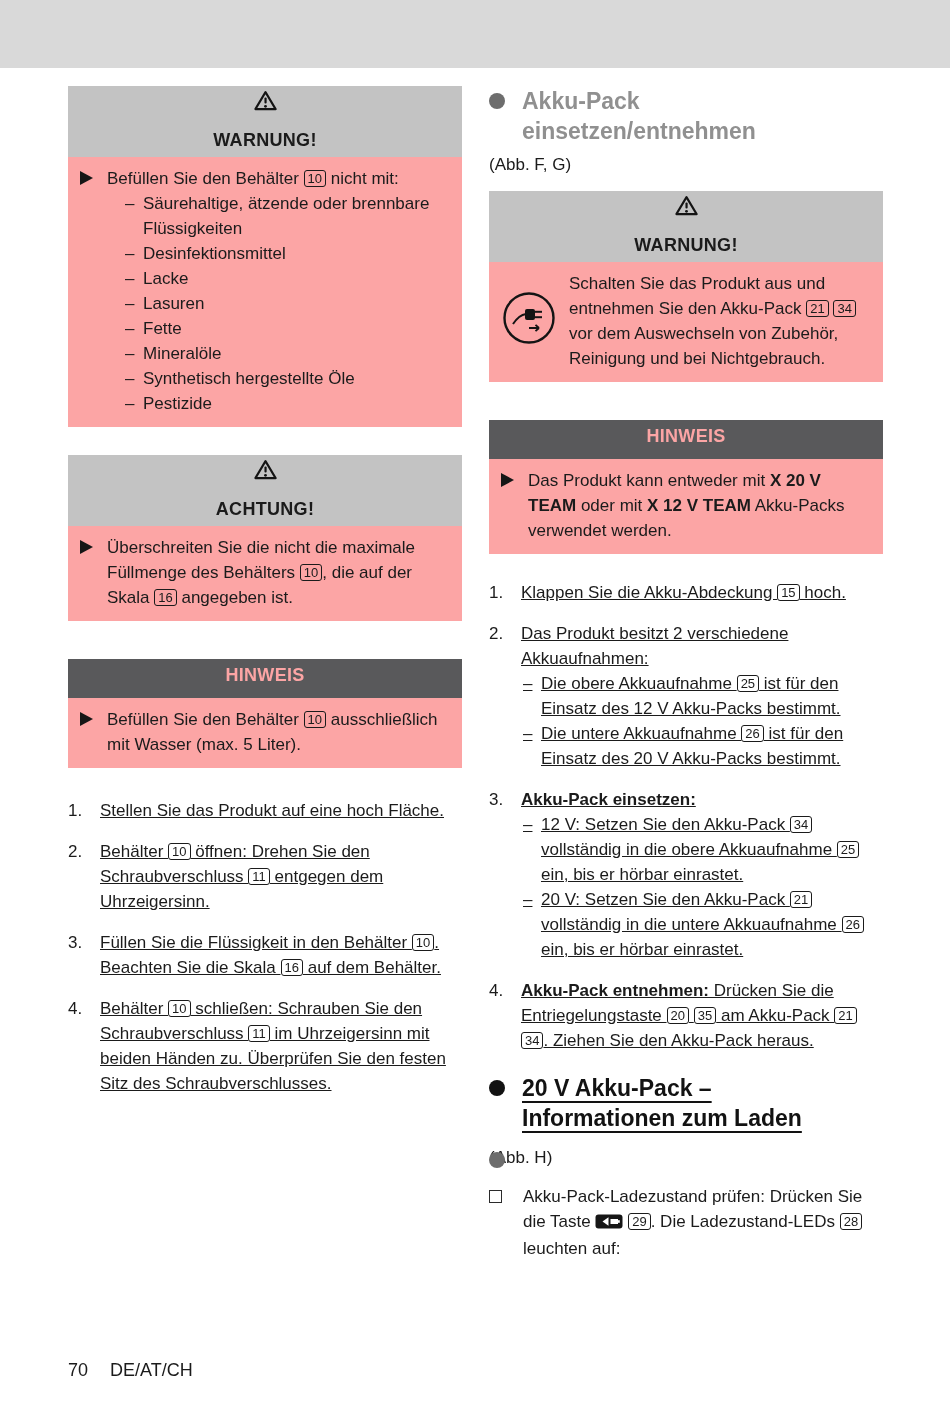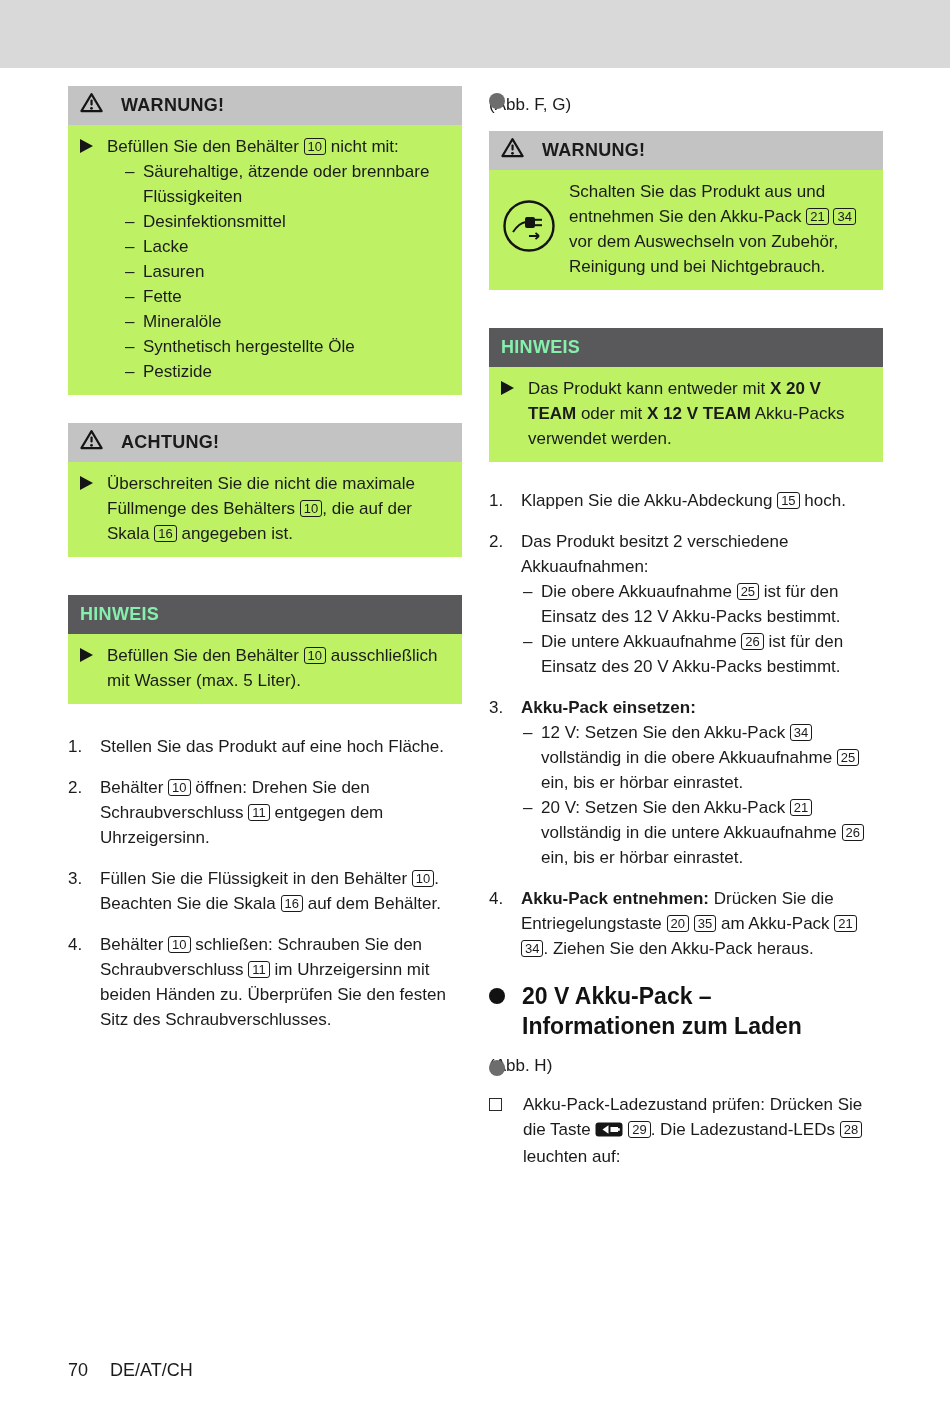--- a/index.html
+++ b/index.html
@@ -11,65 +11,65 @@
   }
   .topband{position:absolute;top:0;left:0;width:950px;height:68px;background:#d9d9d9;}
 
   .col{position:absolute;top:86px;width:394px;}
   .col-left{left:68px;}
   .col-right{left:489px;}
 
   
   .alert{margin-bottom:28px;}
   .alert-header{
-    display:flex;align-items:center;gap:18px;
+    display:flex;align-items:center;gap:10px;
     background:#c3c3c3;padding:4px 12px;min-height:31px;
-    font-weight:bold;font-size:18px;letter-spacing:.3px;
-  }
-  .alert-header.dark{background:#59595b;color:#86efac;margin-top:38px;}
-  .alert-body{background:#bef264;padding:9px 14px 11px 12px;}
+    font-weight:bold;font-size:18px;letter-spacing:.3px;flex-direction:column;
+  }
+  .alert-header.dark{background:#59595b;color:#fca5a5;margin-top:38px;}
+  .alert-body{background:#fca5a5;padding:9px 14px 11px 12px;}
 
   .arrow-item{display:flex;gap:14px;}
   .tri{
     flex:0 0 auto;width:0;height:0;margin-top:5px;
     border-left:13px solid #161616;
     border-top:7.5px solid transparent;border-bottom:7.5px solid transparent;
   }
   .arrow-text{flex:1;}
 
   .dash-list{list-style:none;margin:0;padding:0;}
   .dash-list.indent{padding-left:18px;}
   .dash-list.flush{padding-left:2px;}
   .dash-li{display:flex;}
   .dash{flex:0 0 18px;}
   .dash-text{flex:1;}
 
   
   .step{display:flex;margin-bottom:16px;}
   .step-num{flex:0 0 32px;}
-  .step-body{flex:1;}
+  .step-body{flex:1;text-decoration:underline;}
   .step-mb-lg{margin-bottom:20px;}
 
   
   .ref{
     display:inline-block;border:1.2px solid #1b1b1b;border-radius:3px;
     font-size:13px;line-height:15px;padding:0 3px;vertical-align:1.5px;
     font-weight:400;background:transparent;
   }
 
   
   .sec-head{position:relative;padding-left:33px;margin:0 0 8px 0;
     font-size:23px;font-weight:bold;line-height:30px;width:345px;}
   .sec-head .dot{position:absolute;left:0;top:7px;width:16px;height:16px;border-radius:50%;}
   .sec-head.gray{color:#909090;}
   .sec-head.gray .dot{background:#6d6d6d;}
   .sec-head.black{color:#121212;margin-bottom:12px;}
   .sec-head.black .dot{background:#121212;}
   .sec-head.black .sec-title{
-    text-decoration-thickness:2px;text-underline-offset:5px;
+    text-decoration:underline;text-decoration-thickness:2px;text-underline-offset:5px;
   }
   .fig-ref{margin:0 0 14px 0;}
 
   
   .warn-flex{display:flex;align-items:center;gap:12px;}
   .picto{flex:0 0 auto;}
   .warn-flex-text{flex:1;}
 
   
   .check-item{display:flex;}
@@ -191,20 +191,21 @@
     <span class="step-num">4.</span>
     <div class="step-body">Behälter <span class="ref">10</span> schließen: Schrauben Sie den Schraubverschluss <span class="ref">11</span> im Uhrzeigersinn mit beiden Händen zu. Überprüfen Sie den festen Sitz des Schraubverschlusses.</div>
   </div>
 
 </main>
 
 <main class="col col-right">
 
   <h2 class="sec-head gray" style="margin-bottom:6px;">
     <span class="dot"></span>
+    <span class="sec-title">Akku-Pack einsetzen/entnehmen</span>
   </h2>
   <p class="fig-ref">(Abb. F, G)</p>
 
   <section class="alert" style="margin-bottom:26px;">
     <div class="alert-header">
       <span>
         <svg width="23" height="21" viewBox="0 0 24 22" aria-hidden="true">
           <path d="M12 2.2 L22.6 20 L1.4 20 Z" fill="none" stroke="#141414" stroke-width="2.2" stroke-linejoin="round"></path>
           <rect x="10.9" y="7.8" width="2.3" height="6.4" rx="1" fill="#141414"></rect>
           <circle cx="12" cy="17.1" r="1.5" fill="#141414"></circle>

